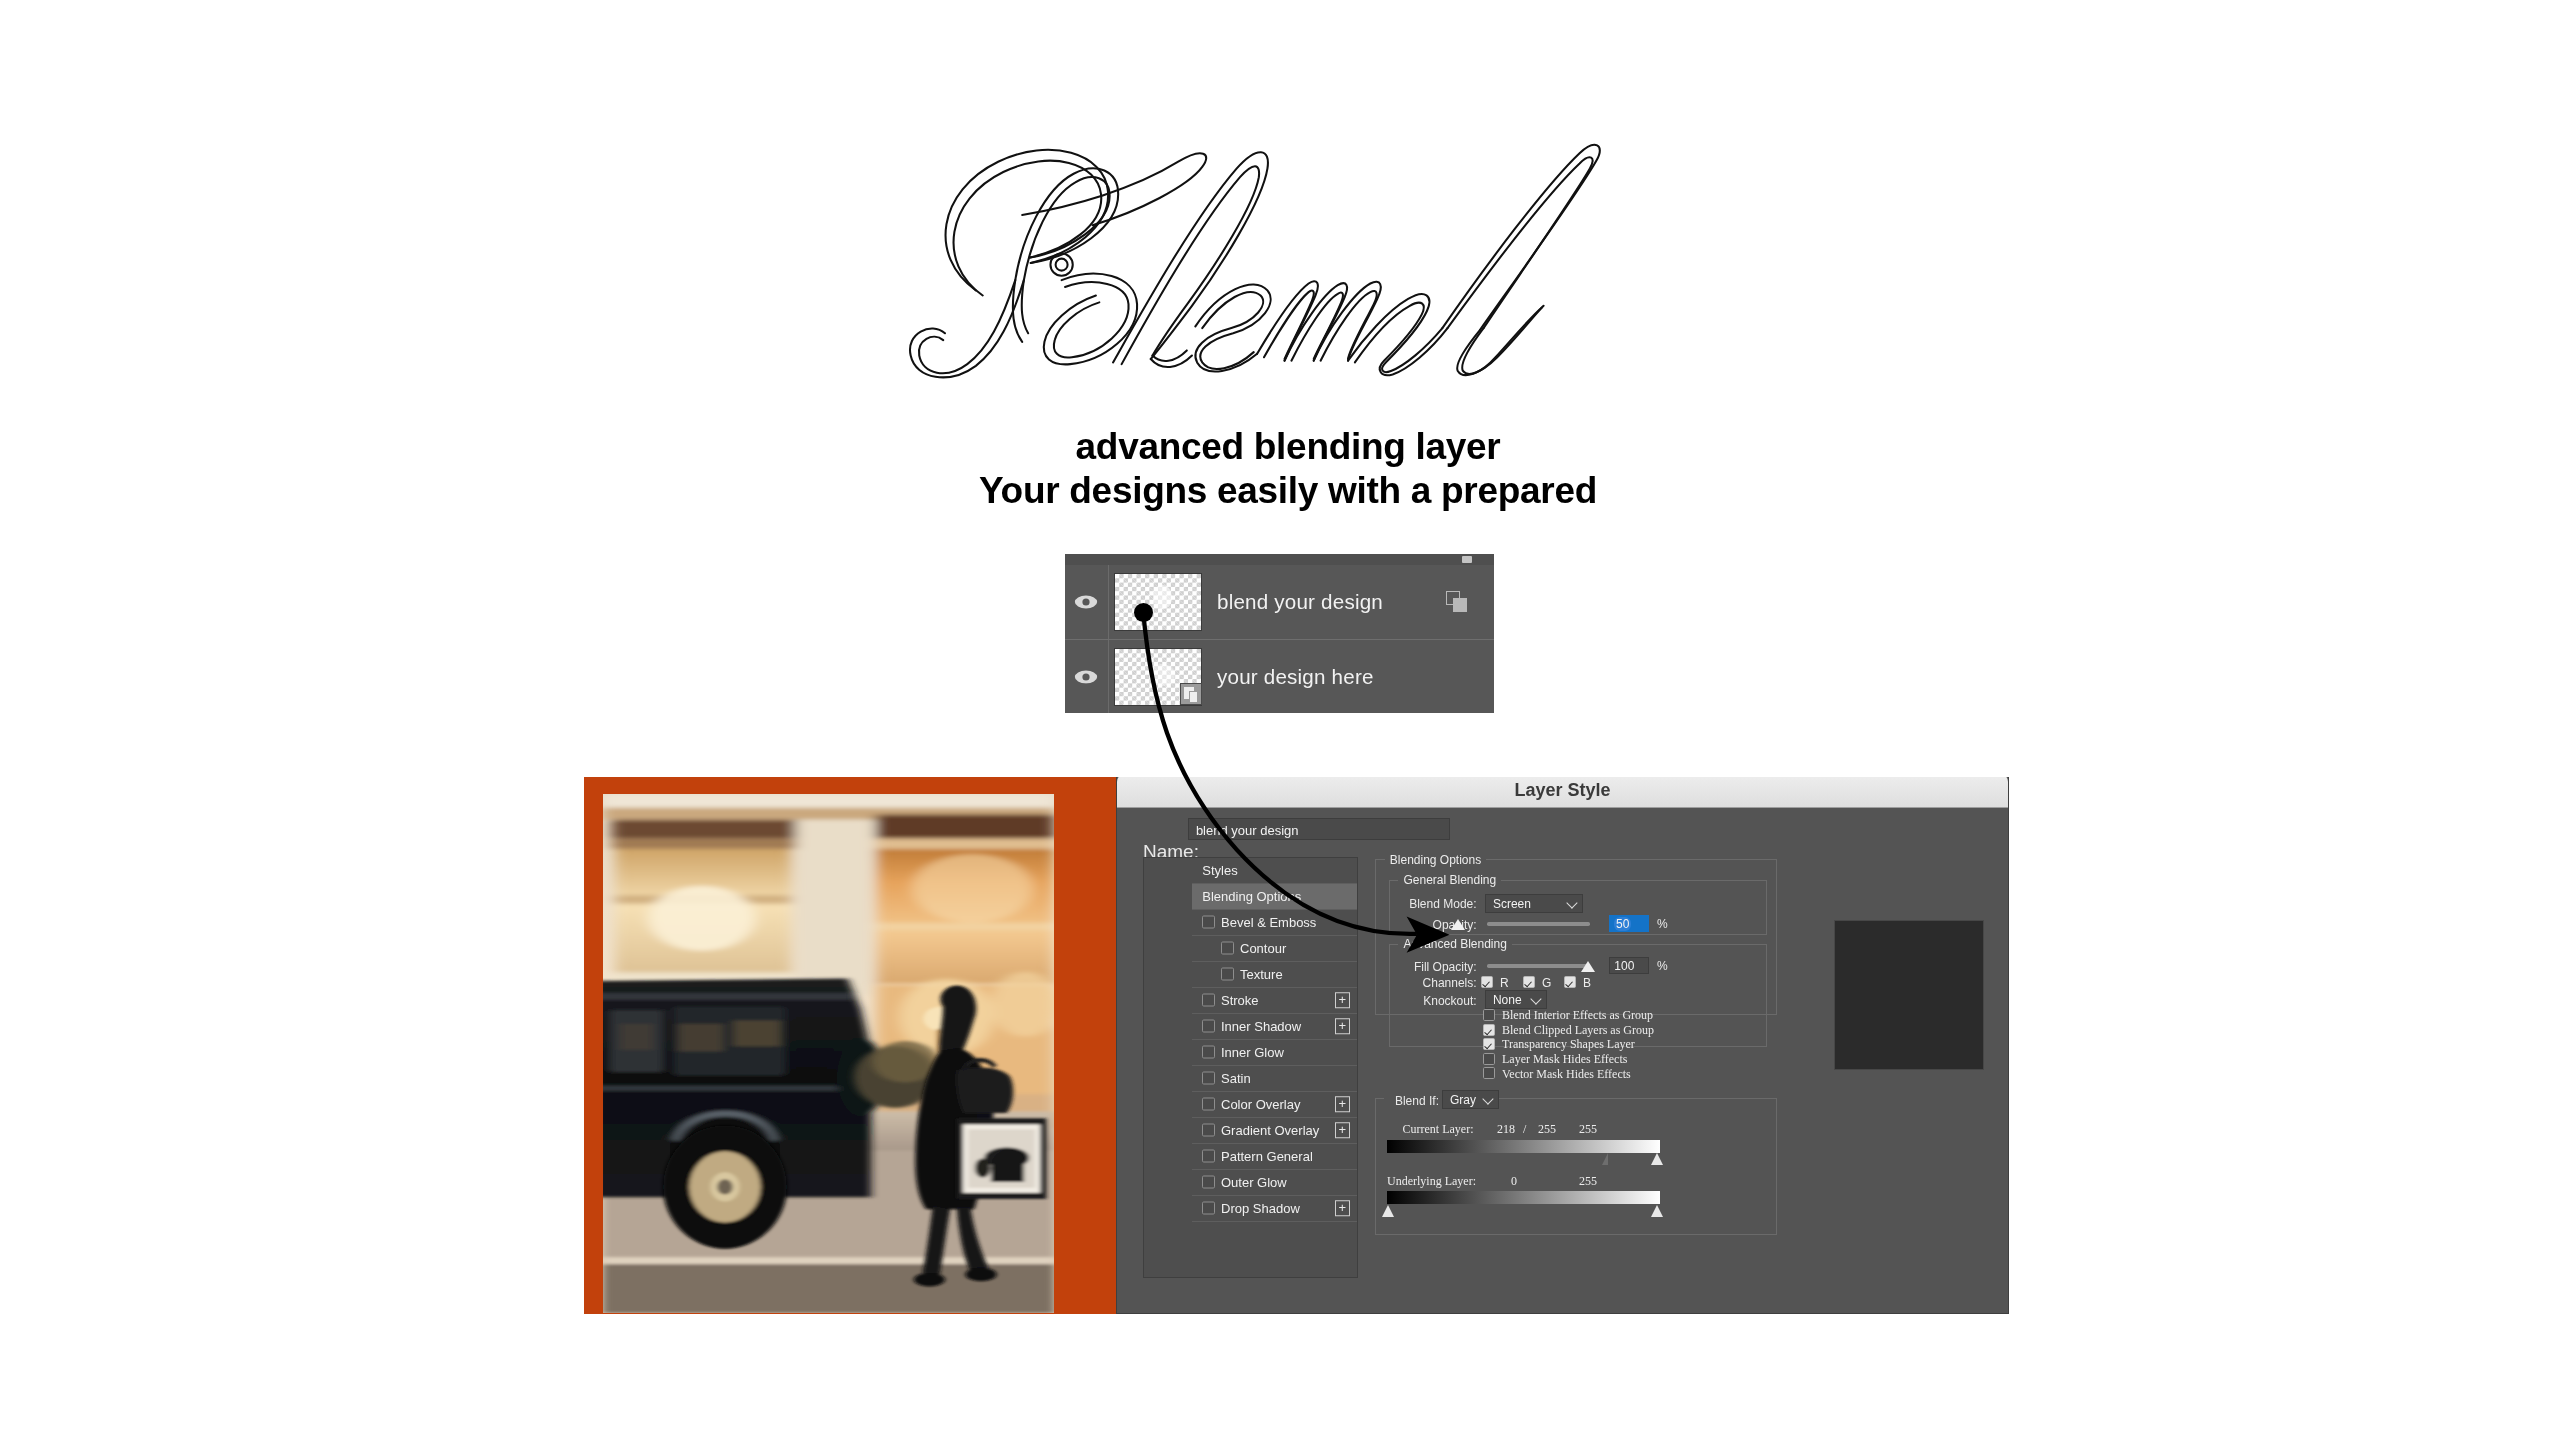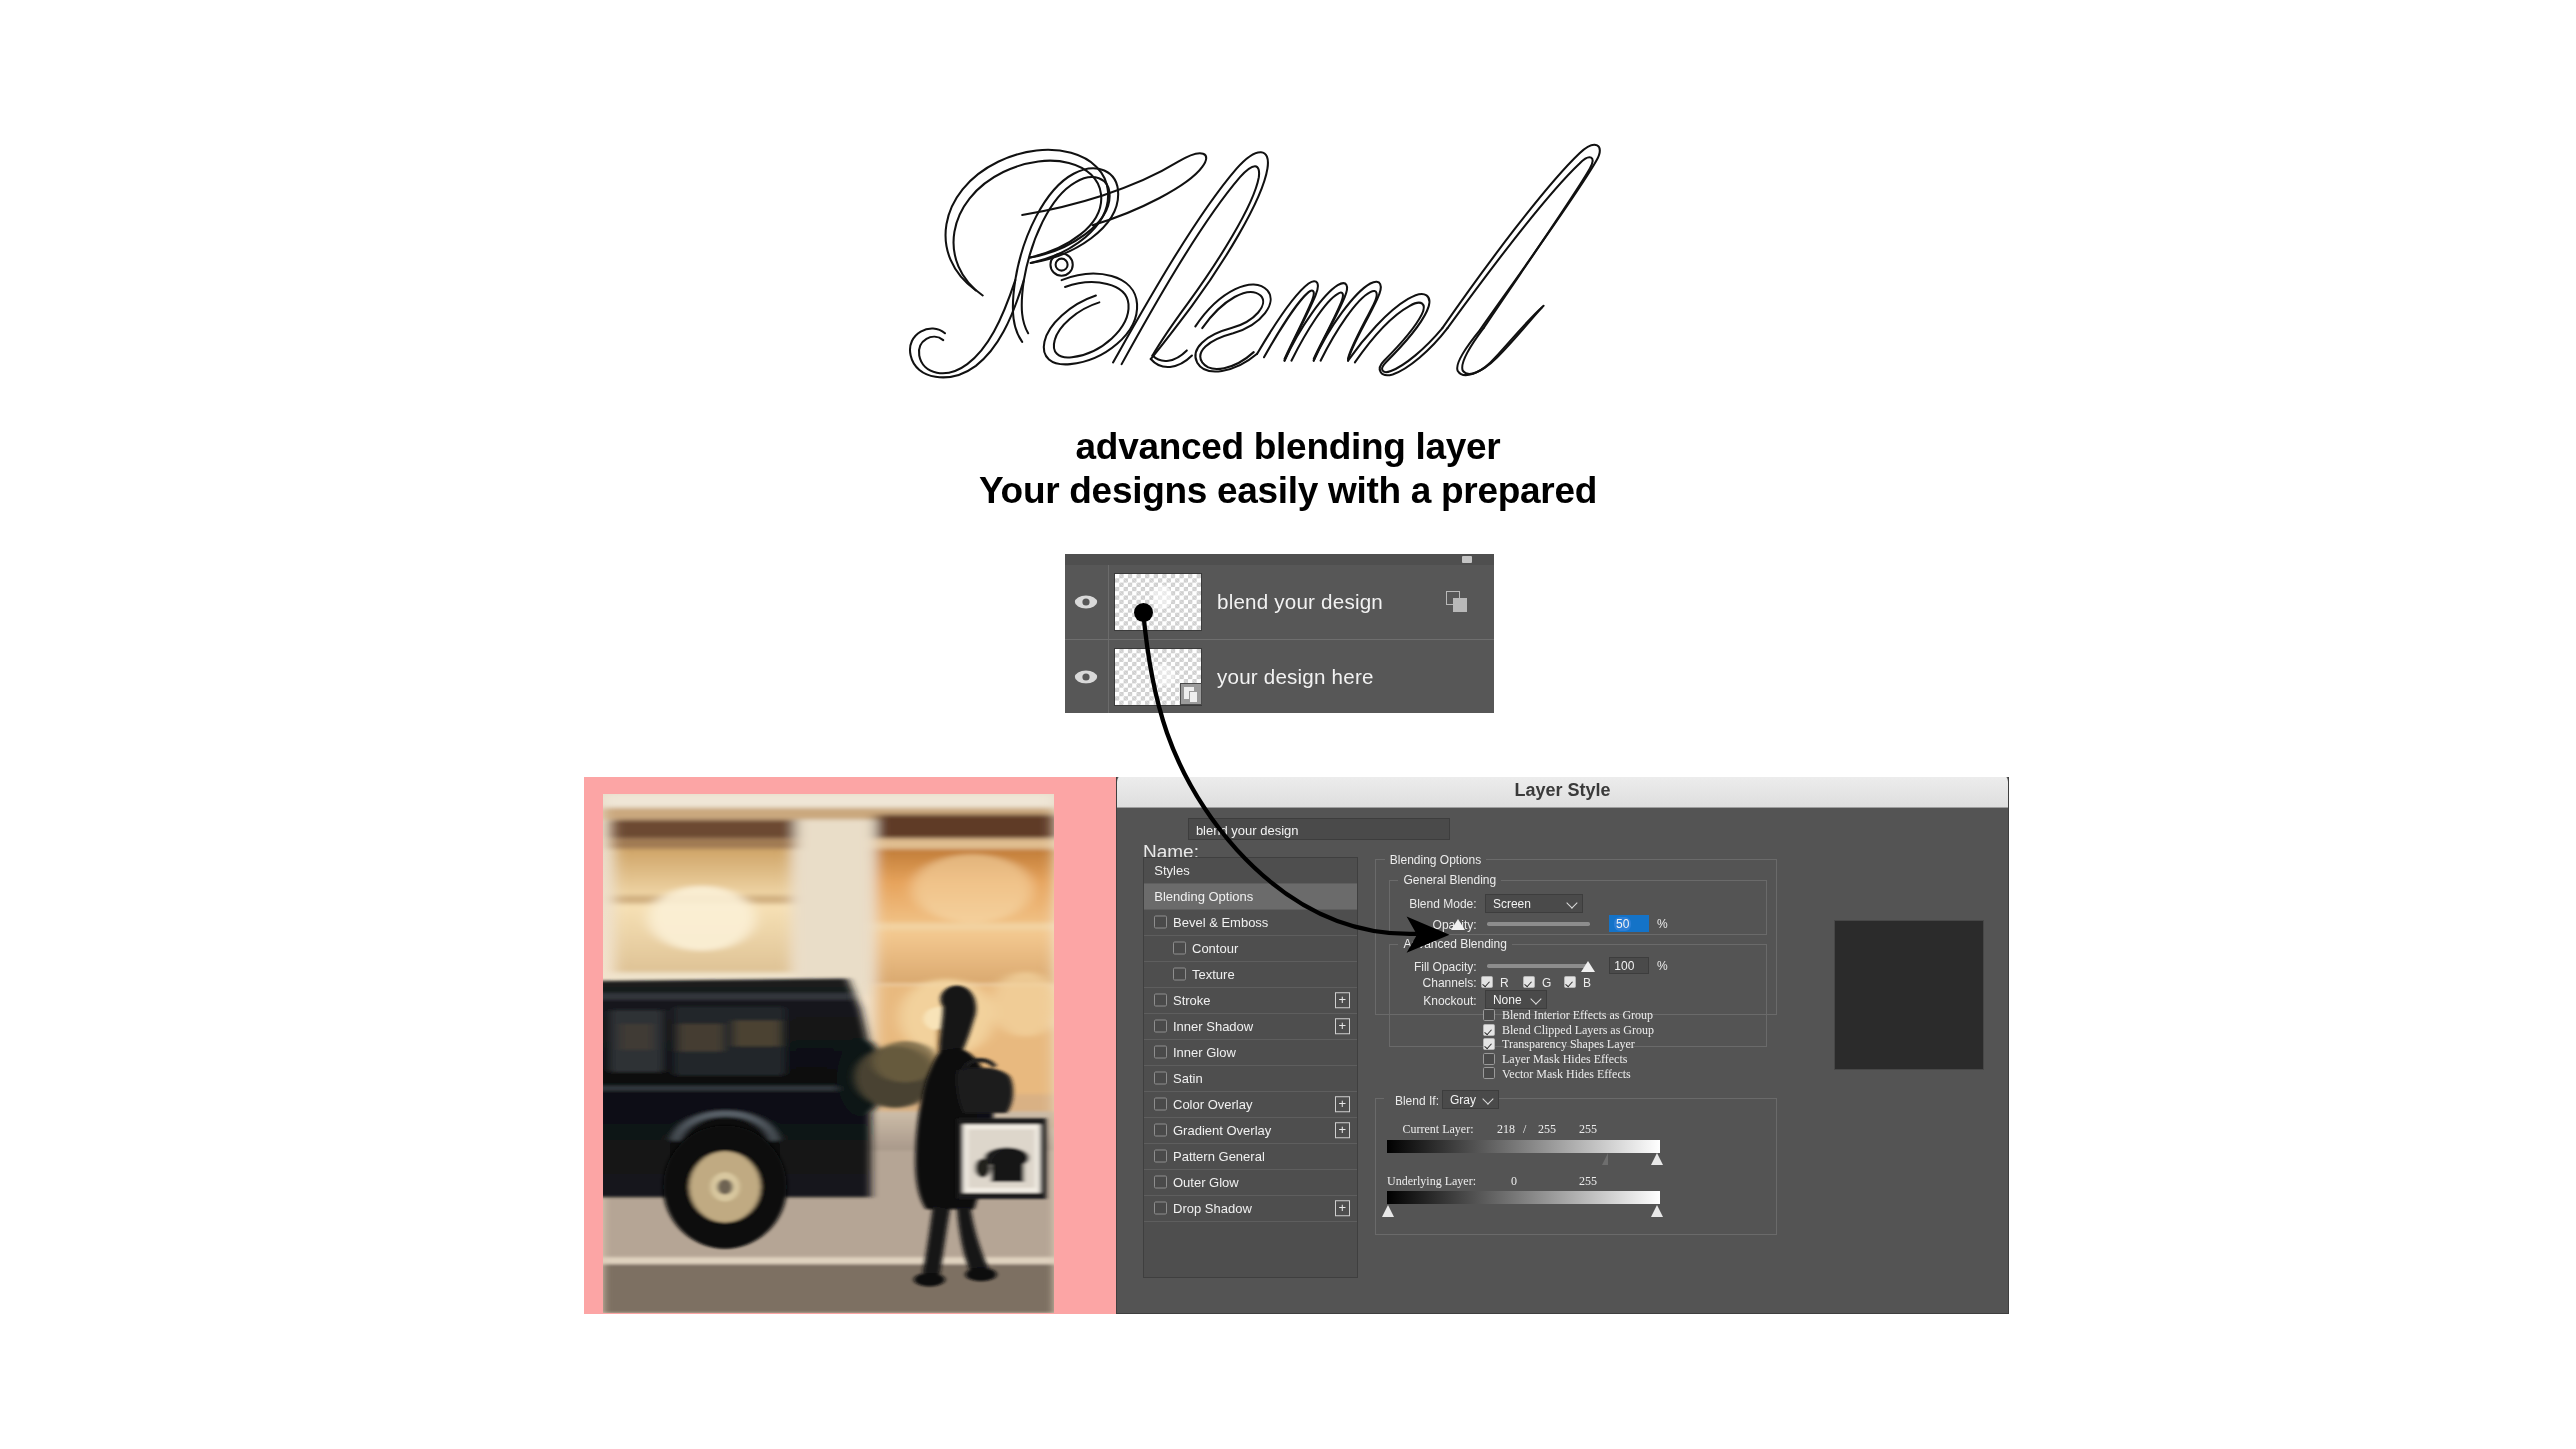--- a/index.html
+++ b/index.html
@@ -55,21 +55,21 @@
   .lp-link-icon i.b{left:6.9px;top:6.9px;width:13.7px;height:13.7px;background:#b9b9b9;}
   .lp-dot{position:absolute;left:69px;top:49px;width:19px;height:19px;border-radius:50%;
      background:#000;z-index:40;}
 
   
   #connector{position:absolute;left:1065px;top:592px;width:618px;height:378px;z-index:45;
      pointer-events:none;}
 
   
   #ps-window{position:absolute;left:584px;top:777px;width:1425px;height:537px;
-     background:#fca5a5;overflow:hidden;}
+     background:#c2410c;overflow:hidden;}
 
   
   .bg-strip{position:absolute;right:0;background:#4a4a4a;border-bottom:0.9px solid #636363;}
 
   #ps-photo{position:absolute;left:19px;top:17px;width:451px;height:519px;overflow:hidden;}
   #ps-photo svg{width:100%;height:100%;display:block;}
 
   
   #dialog{position:absolute;left:532px;top:-4.3px;width:893px;height:541px;
      background:#545454;border:0.9px solid #3f3f3f;box-sizing:border-box;}
@@ -80,21 +80,21 @@
   #dialog-title{position:absolute;left:0;top:0;width:100%;height:33px;line-height:33px;
      text-align:center;font-size:18px;font-weight:bold;color:#3a3a3a;}
   #name-row{position:absolute;left:26px;top:47px;height:19px;}
   #name-label{position:absolute;left:0;top:12px;font-size:19px;color:#e8e8e8;margin-top:8px;}
   #name-field{position:absolute;left:45px;top:-2.6px;width:262px;height:22px;
      background:#4a4a4a;border:0.9px solid #3d3d3d;box-sizing:border-box;}
   #name-value{position:absolute;left:6.9px;top:3.4px;font-size:13px;color:#f2f2f2;}
 
   
   #styles-list{position:absolute;left:26px;top:83px;width:215px;height:421px;
-     background:#4e4e4e;border:0.9px solid #3f3f3f;box-sizing:border-box;}
+     background:#4e4e4e;border:0.9px solid #3f3f3f;box-sizing:border-box;padding-left:48px;}
   .sl-item{position:relative;height:26px;border-bottom:0.9px solid #5e5e5e;
      box-sizing:border-box;}
   .sl-item.sel{background:#6b6b6b;}
   .sl-item .sl-label{position:absolute;top:50%;transform:translateY(-50%);
      font-size:13px;color:#f0f0f0;white-space:nowrap;}
   .sl-item.lvl0 .sl-label{left:10.3px;}
   .sl-item.lvl1 .sl-label{left:29px;}
   .sl-item.lvl2 .sl-label{left:48px;text-align:center;}
   .sl-cb{position:absolute;top:50%;transform:translateY(-50%);width:13px;height:13px;
      background:#4a4a4a;border:0.9px solid #8e8e8e;box-sizing:border-box;border-radius:1.7px;}

